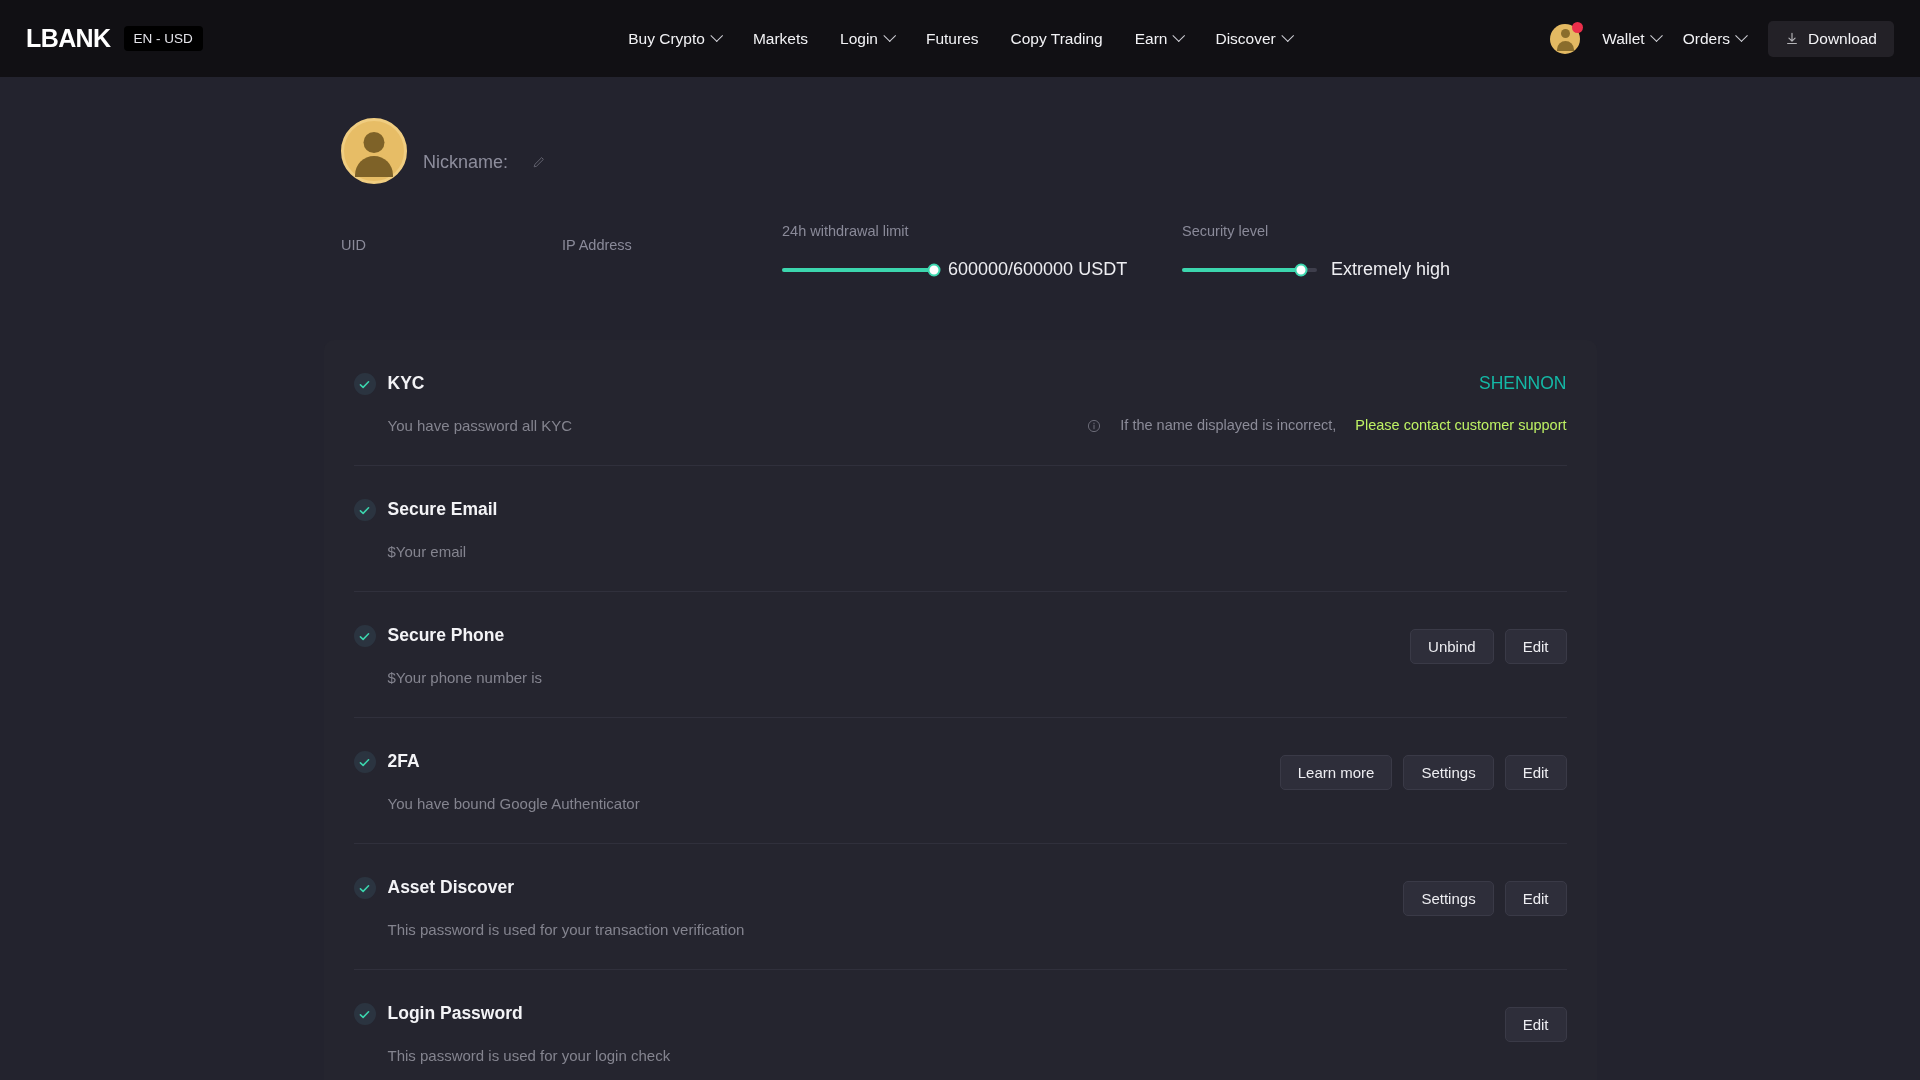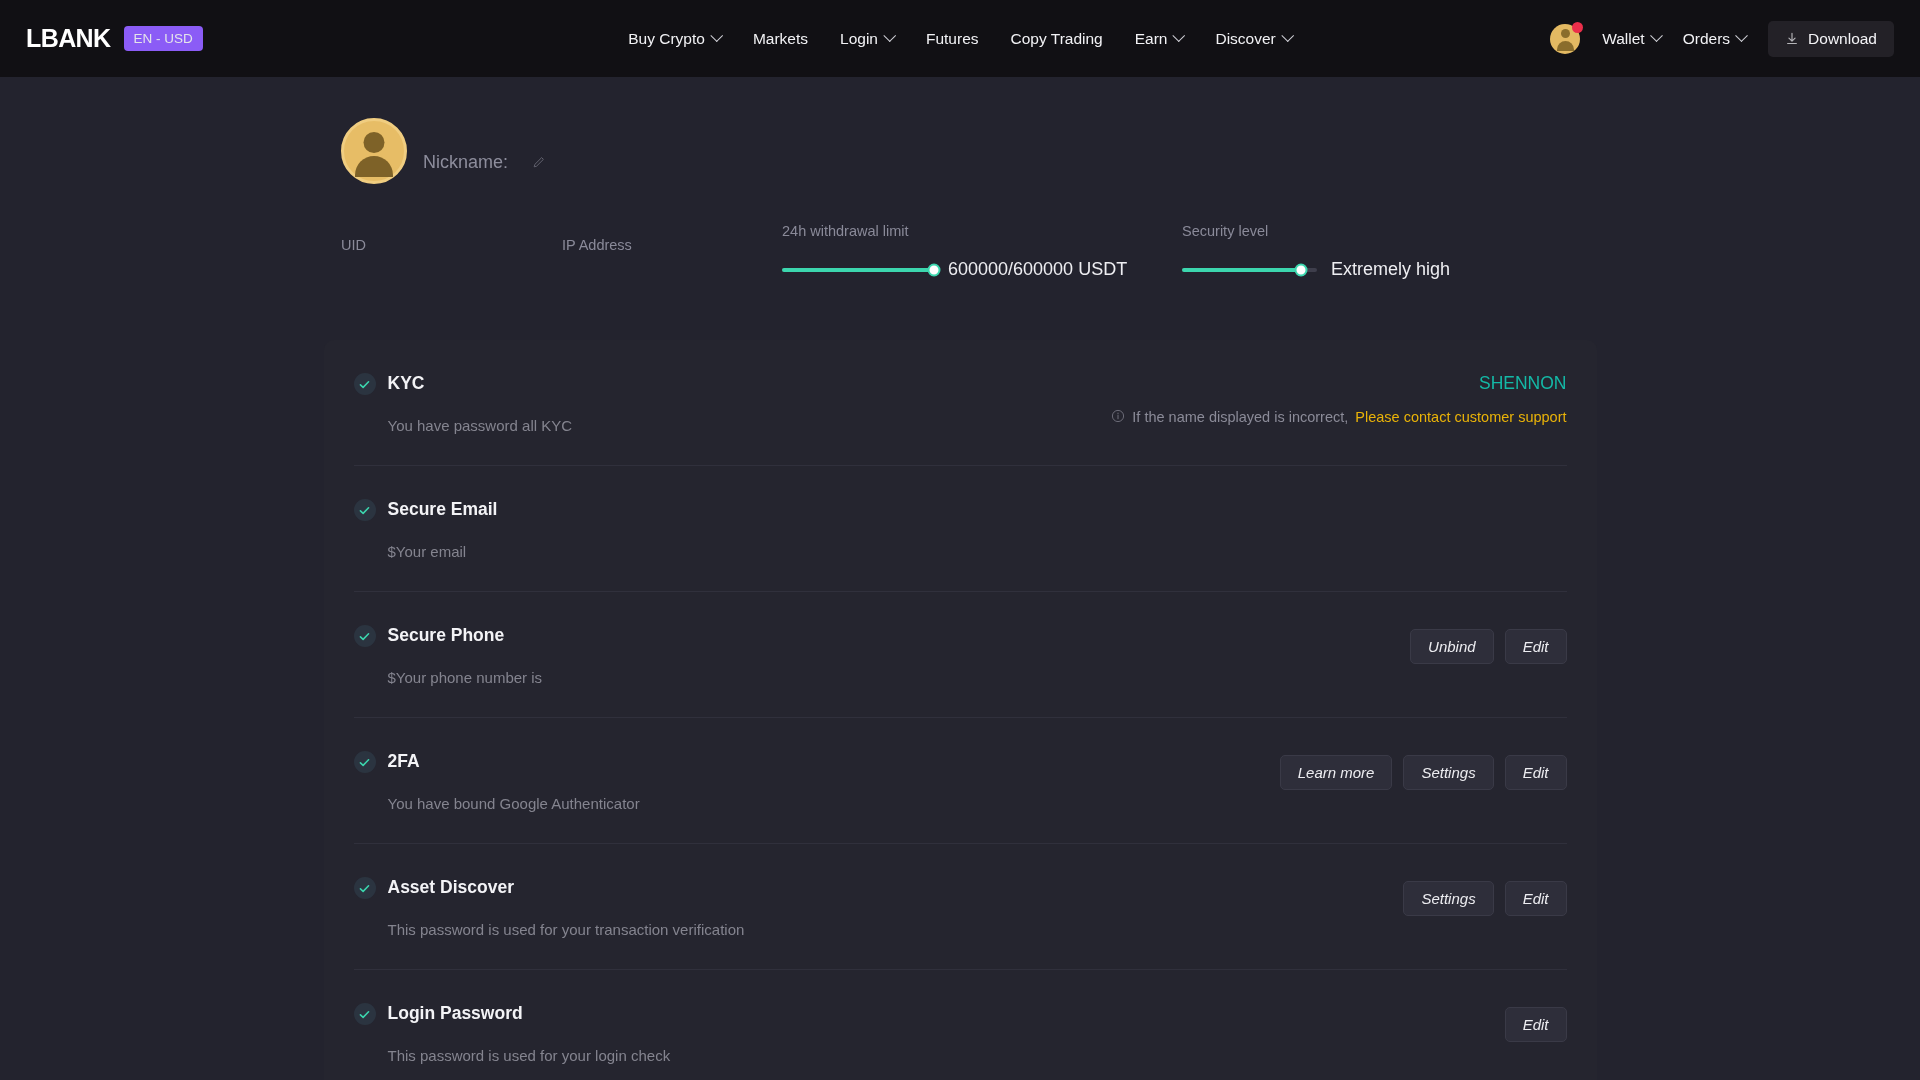--- a/index.html
+++ b/index.html
@@ -35,21 +35,21 @@
 
   .logo {
     font-size: 25px;
     font-weight: bold;
     letter-spacing: -0.6px;
     color: #ffffff;
     font-family: "Liberation Sans", sans-serif;
   }
 
   .lang-pill {
-    background: #8b5cf6;
+    background: #000000;
     border-radius: 4px;
     padding: 5px 10px;
     font-size: 13.5px;
     color: #e4e4ea;
     white-space: nowrap;
   }
 
   .nav {
     position: absolute;
     left: 50%;
@@ -299,44 +299,43 @@
   .btn {
     background: #2e2e3a;
     border: 1px solid #3a3a47;
     border-radius: 5px;
     padding: 8px 17px;
     font-size: 15px;
     color: #ededf1;
     cursor: pointer;
     white-space: nowrap;
     font-family: "Liberation Sans", sans-serif;
-    font-style: italic;
   }
 
   .kyc-right {
     margin-left: auto;
     text-align: right;
   }
   .kyc-name {
     font-size: 17.5px;
     color: #14b8a6;
     line-height: 22px;
   }
   .kyc-note {
     display: flex;
-    align-items: flex-start;
+    align-items: flex-end;
     justify-content: flex-end;
-    gap: 7px;
-    margin-top: 15px;
+    gap: 19px;
+    margin-top: 23px;
     font-size: 14.5px;
     color: #8b8b98;
     white-space: nowrap;
   }
   .kyc-link {
-    color: #eab308;
+    color: #bef264;
     cursor: pointer;
   }
   .info-i {
     width: 14px; height: 14px;
     flex-shrink: 0;
     opacity: .7;
   }
 </style>
 </head>
 <body>

